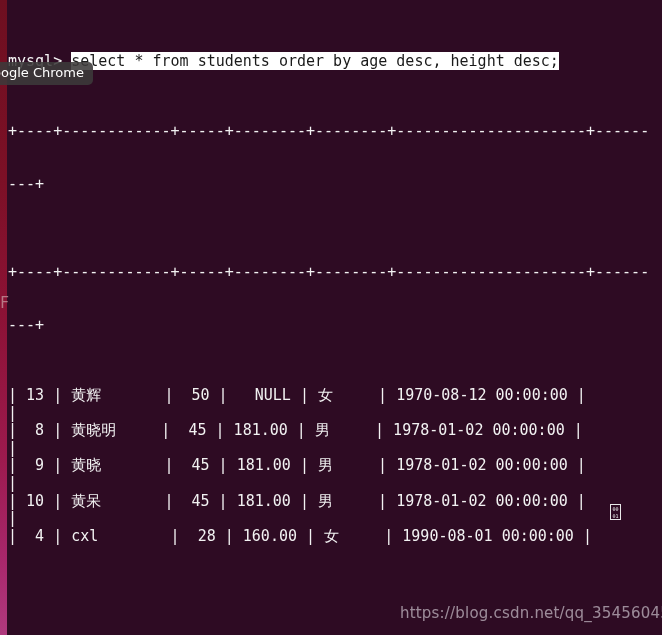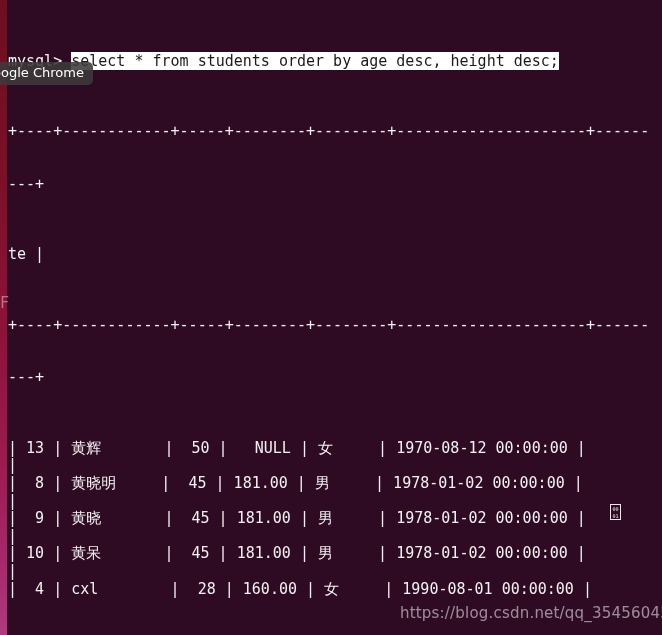--- a/index.html
+++ b/index.html
@@ -126,21 +126,20 @@
 
   <div id="edge-stripe"></div>
 
   <div id="term">
 
     <div class="line"><span class="prompt">mysql&gt; </span><span class="cmd">select * from students order by age desc, height desc;</span></div>
 
     <div class="line">+----+------------+-----+--------+--------+---------------------+------</div>
     <div class="line">---+</div>
 
-    <div class="line">te |</div>
 
     <div class="line">+----+------------+-----+--------+--------+---------------------+------</div>
     <div class="line">---+</div>
 
     <div id="rows-container"><div class="line">| 13 | 黄辉       |  50 |   NULL | 女     | 1970-08-12 00:00:00 |</div><div class="line row-cont">|</div><div class="line">|  8 | 黄晓明     |  45 | 181.00 | 男     | 1978-01-02 00:00:00 |</div><div class="line row-cont">|</div><div class="line">|  9 | 黄晓       |  45 | 181.00 | 男     | 1978-01-02 00:00:00 |</div><div class="line row-cont">|</div><div class="line">| 10 | 黄呆       |  45 | 181.00 | 男     | 1978-01-02 00:00:00 |</div><div class="line row-cont">|</div><div class="line">|  4 | cxl        |  28 | 160.00 | 女     | 1990-08-01 00:00:00 |</div></div>
 
     
 
   </div>
 

